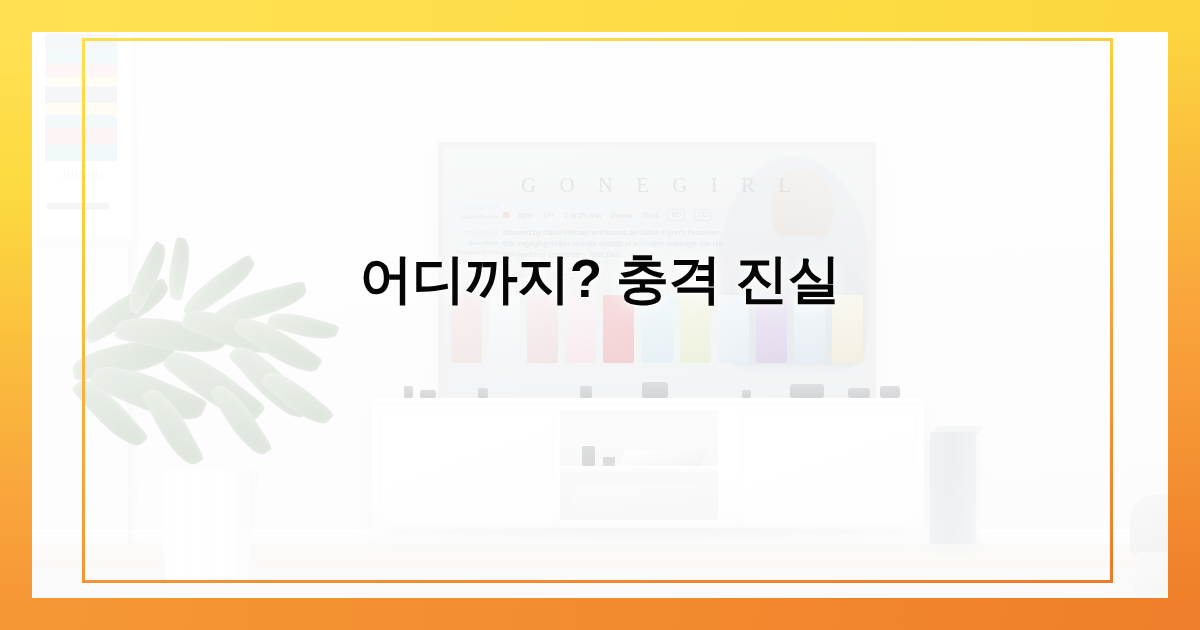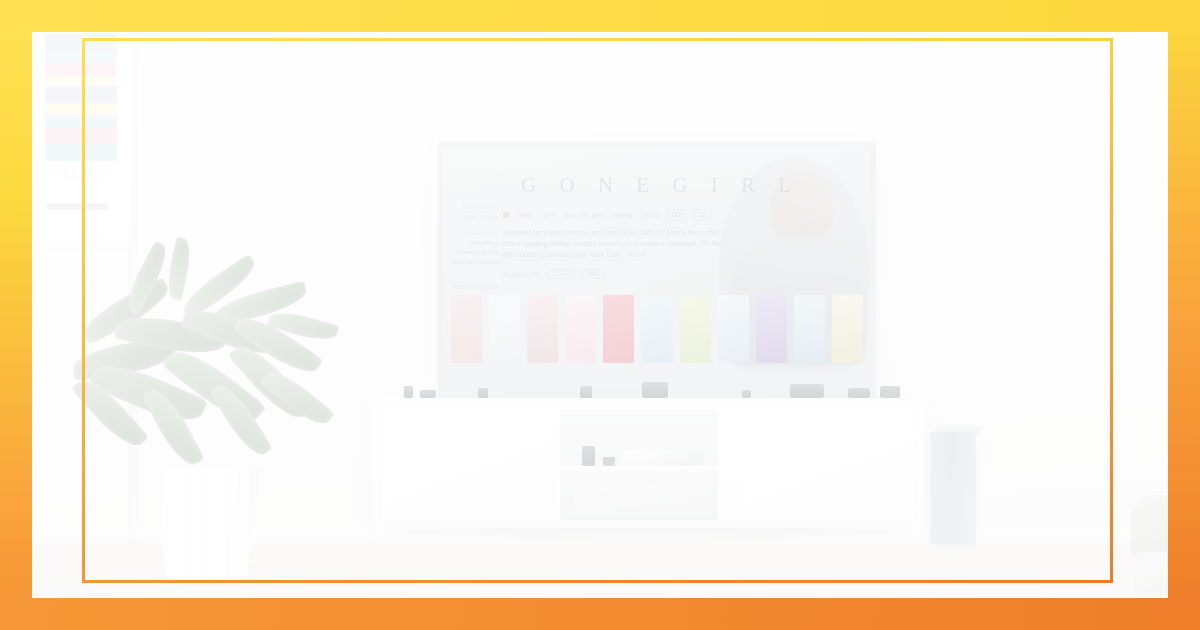--- a/index.html
+++ b/index.html
@@ -692,18 +692,19 @@
 
     <div class="armchair-back"></div>
     <div class="armchair-seat"></div>
 
   </div>
 
   <div class="wash"></div>
   <div class="wash-top"></div>
 
   <div class="headline">
+    <span class="headline-line">어디까지? 충격 진실</span>
   </div>
 
   <div class="inner-frame"></div>
   <div class="outer-border"></div>
 
 </div>
 
 </body></html>

